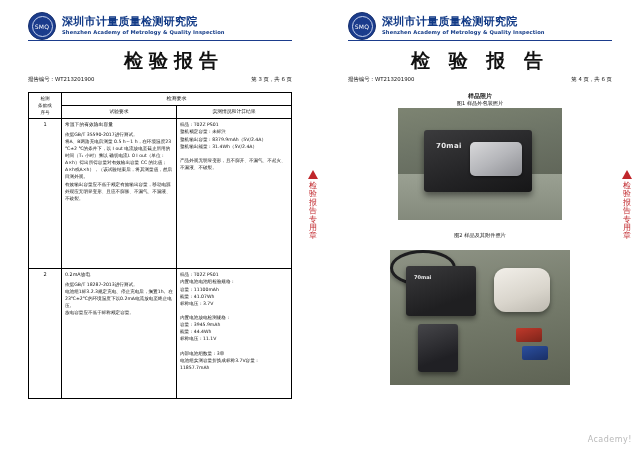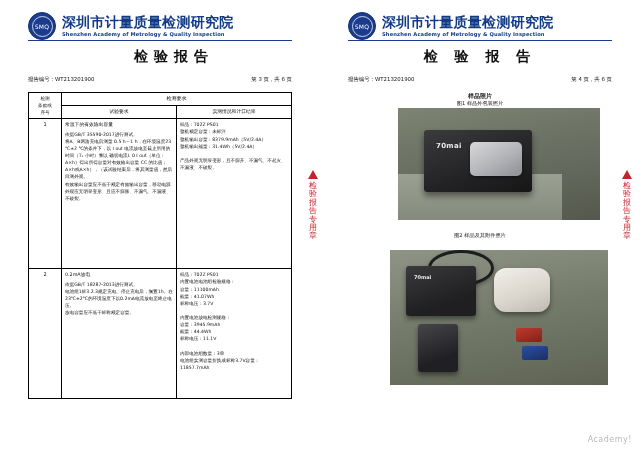--- a/index.html
+++ b/index.html
@@ -56,21 +56,21 @@
   }
   .logo-ring {
     position: absolute;
     left: 2.5px; top: 2.5px;
     width: 19px; height: 19px;
     border: 0.8px solid #c9d4ee;
     border-radius: 50%;
   }
   .org-block { line-height: 1.15; }
   .org-cn {
-    font-size: 14px;
+    font-size: 11px;
     font-weight: bold;
     color: #123a86;
     letter-spacing: 0.3px;
   }
   .org-en {
     font-size: 5.2px;
     font-weight: bold;
     color: #123a86;
     letter-spacing: 0.1px;
     margin-top: 1px;
@@ -82,21 +82,21 @@
     width: 264px;
     border-top: 1px solid #1b3c8c;
   }
 
   .report-title {
     position: absolute;
     top: 48px;
     left: 0;
     width: 320px;
     text-align: center;
-    font-size: 14px;
+    font-size: 19px;
     font-weight: bold;
     letter-spacing: 6px;
     color: #111;
     font-family: "DejaVu Sans", "Liberation Sans", sans-serif;
   }
   .title-left { padding-left: 14px; }
 
   .meta-row {
     position: absolute;
     top: 76px;
@@ -152,21 +152,20 @@
     position: absolute;
     left: 0; width: 320px;
     text-align: center;
     font-size: 5.2px;
     color: #111;
   }
   .photo {
     position: absolute;
     overflow: hidden;
     background: #2e2e2e;
-    padding-left: 38px;
   }
   .photo1 {
     left: 78px; top: 108px;
     width: 164px; height: 112px;
     background: linear-gradient(170deg,#7d8472 0%,#6d7466 35%,#55594d 100%);
   }
   .p1-table {
     position: absolute;
     left: 0; bottom: 0; width: 164px; height: 46px;
     background: linear-gradient(180deg,#9aa092 0%,#848a7c 100%);

